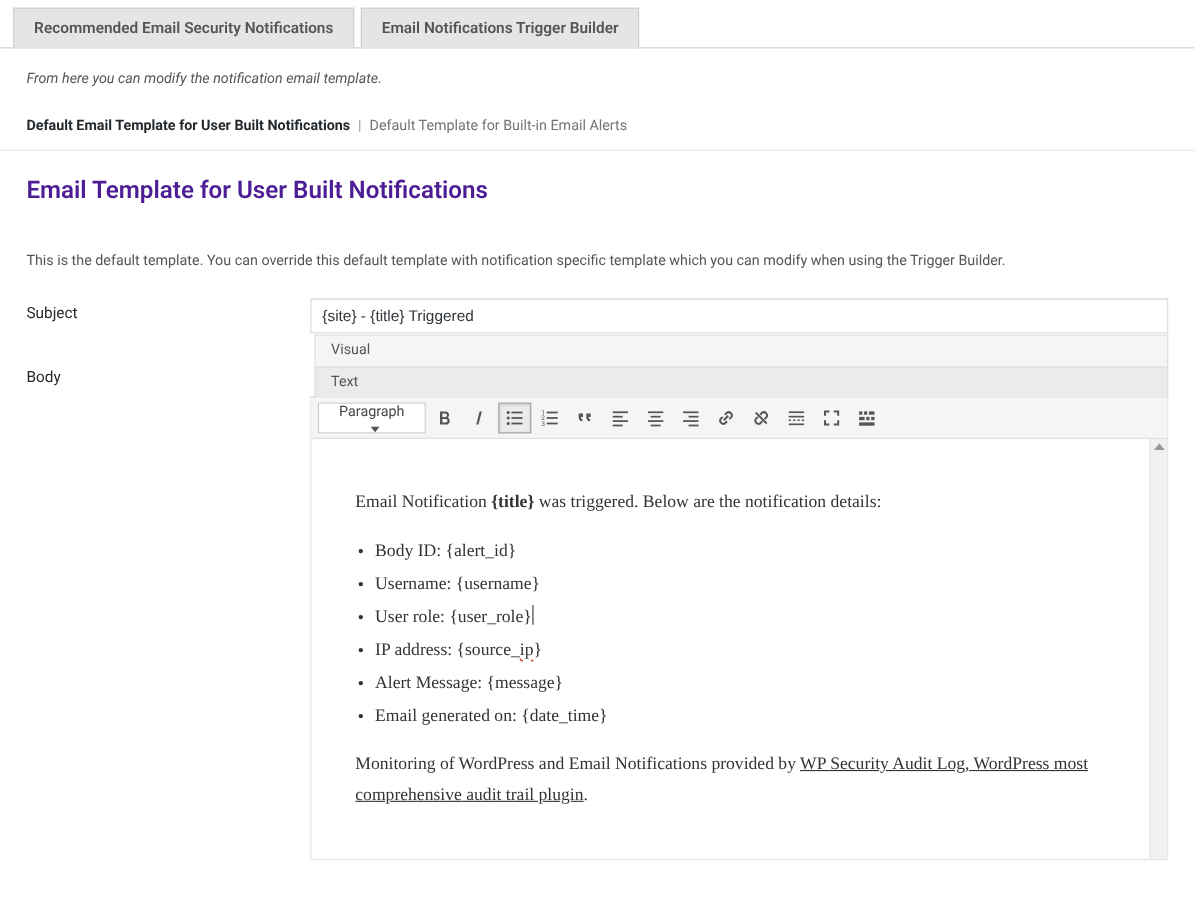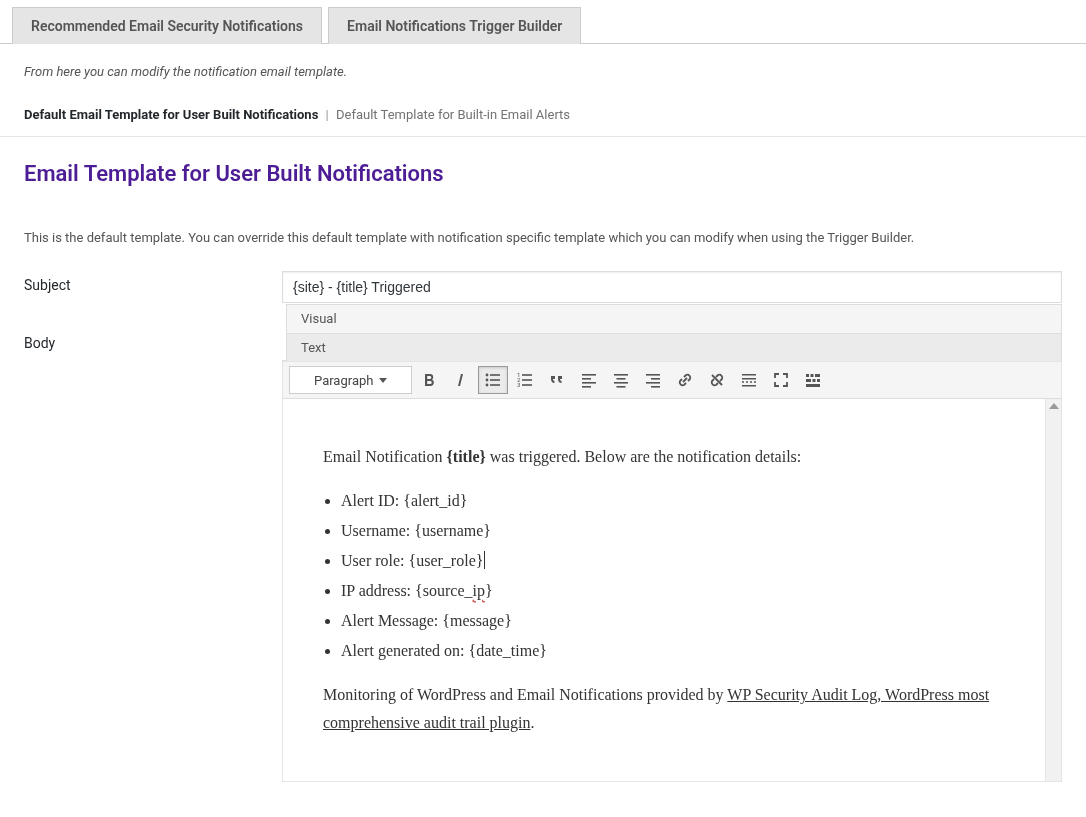--- a/index.html
+++ b/index.html
@@ -127,25 +127,26 @@
     border-bottom: 1px solid #ddd;
     padding: 4px 6px;
     gap: 2px;
   }
   .fmt-select {
     display: flex;
     align-items: center;
     border: 1px solid #ccc;
     background: #fff;
     height: 28px;
-    padding: 0 24px;
+    padding: 0 8px;
     font-size: 13px;
     min-width: 98px;
     justify-content: space-between;
     cursor: pointer;
+    flex-direction: column;
   }
   .fmt-select .caret {
     width: 0; height: 0;
     border-left: 4px solid transparent;
     border-right: 4px solid transparent;
     border-top: 5px solid #555;
     margin-left: 6px;
   }
   .tb-btn {
     width: 30px;
@@ -340,26 +341,26 @@
               </svg>
           </div>
         </div>
 
         <div class="editor-body-wrap">
           <div class="editor-body">
             <p>
               <span>Email Notification </span><span class="b">{title}</span><span> was triggered. Below are the notification details:</span>
             </p>
             <ul>
-              <li><span>Alert ID: {alert_id}</span></li>
+              <li><span>Body ID: {alert_id}</span></li>
               <li><span>Username: {username}</span></li>
               <li><span class="cursor-bar">User role: {user_role}</span></li>
               <li><span>IP address: {source_</span><span class="wavy">ip</span><span>}</span></li>
               <li><span>Alert Message: {message}</span></li>
-              <li><span>Alert generated on: {date_time}</span></li>
+              <li><span>Email generated on: {date_time}</span></li>
             </ul>
             <p>
               <span>Monitoring of WordPress and Email Notifications provided by </span><a href="#">WP Security Audit Log, WordPress most comprehensive audit trail plugin</a><span>.</span>
             </p>
           </div>
           <div class="scroll-track">
             <div class="scroll-arrow up"></div>
           </div>
         </div>
       </div>

